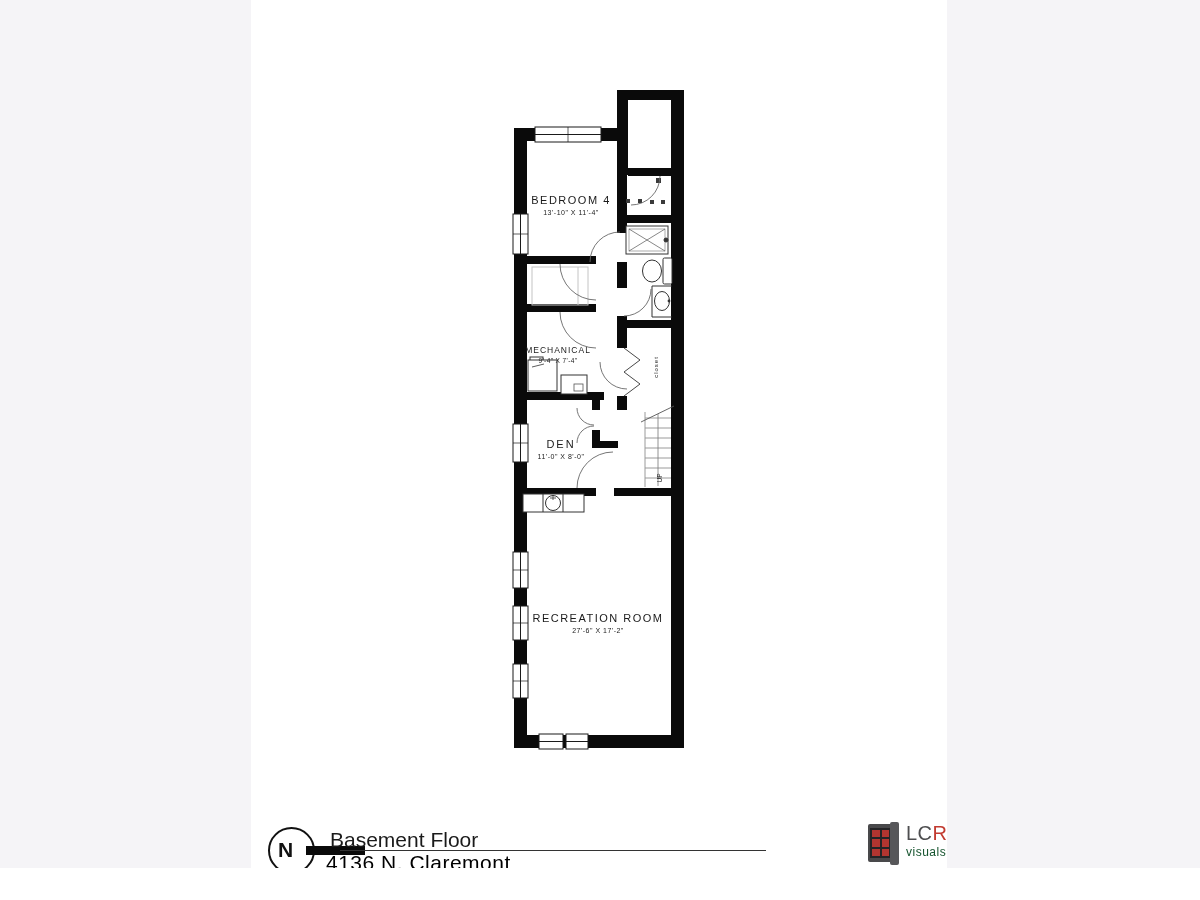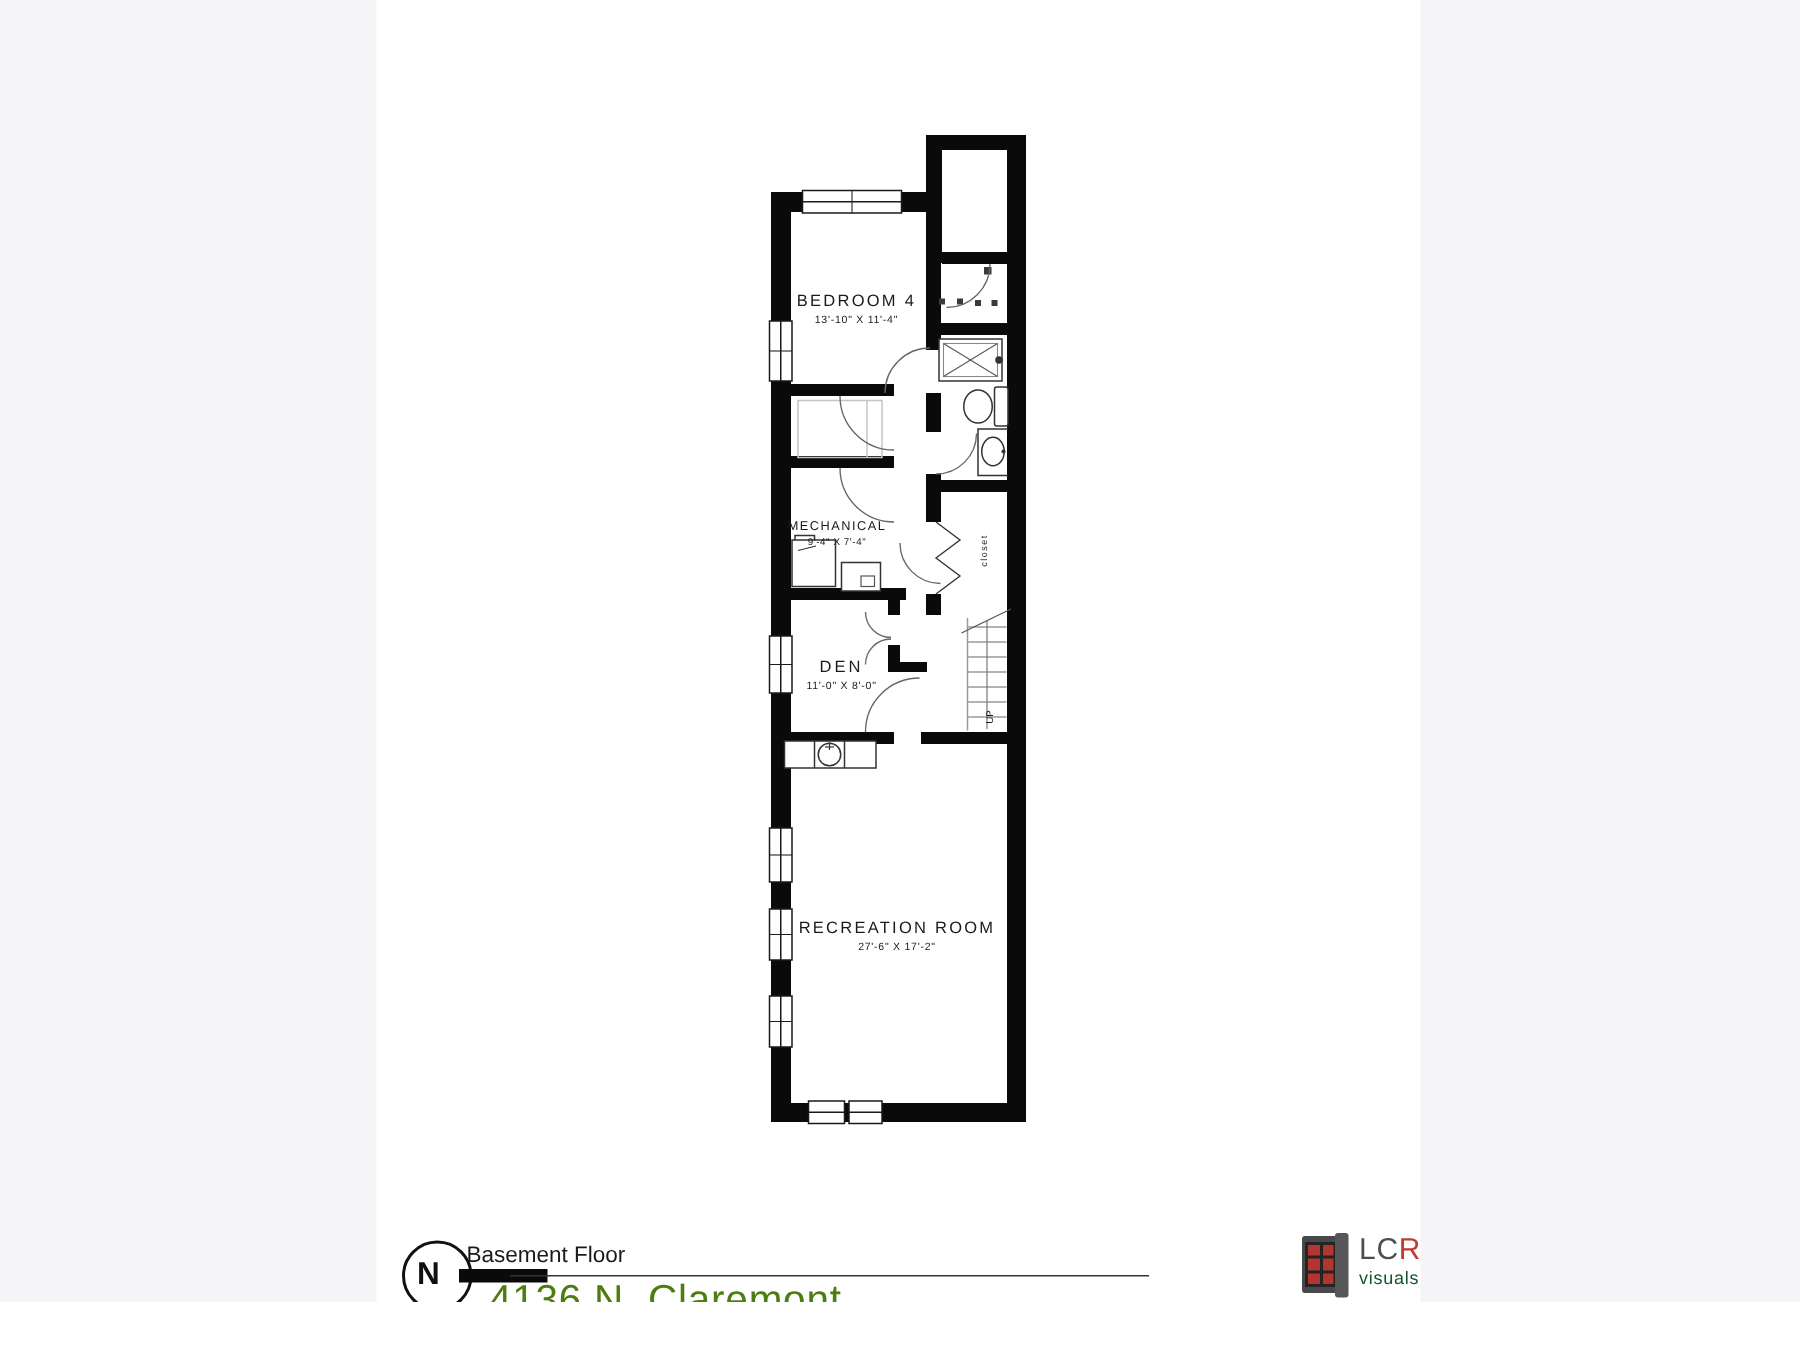--- a/index.html
+++ b/index.html
@@ -10,22 +10,22 @@
   .side-strip.right{left:947px;width:253px;}
   .plan{position:absolute;left:505px;top:85px;width:190px;height:670px;}
 
   
   .title-block{position:absolute;left:268px;top:827px;width:510px;height:60px;}
   .north-circle{position:absolute;left:0;top:0;width:43px;height:43px;border:2.5px solid #111;
                 border-radius:50%;}
   .north-n{position:absolute;left:10px;top:11px;font-size:21px;font-weight:700;color:#111;}
   .north-bar{position:absolute;left:38px;top:19px;width:59px;height:9px;background:#0a0a0a;}
   .title-rule{position:absolute;left:72px;top:23px;width:426px;height:0;border-top:1.5px solid #333;}
-  .floor-name{position:absolute;left:43px;top:1px;font-size:15px;color:#1a1a1a;}
-  .address{position:absolute;left:58px;top:24px;font-size:27px;color:#4d7c0f;letter-spacing:0.5px;}
+  .floor-name{position:absolute;left:62px;top:1px;font-size:21px;color:#1a1a1a;}
+  .address{position:absolute;left:58px;top:24px;font-size:21px;color:#000000;letter-spacing:0.5px;}
 
   
   .disclaimer{position:absolute;left:185px;top:874px;width:800px;text-align:center;
               font-size:9.5px;font-weight:400;color:#111;letter-spacing:0.1px;}
 
   
   .logo{position:absolute;left:866px;top:820px;width:90px;height:50px;}
   .logo-base{position:absolute;left:2px;top:4px;width:30px;height:38px;background:#49494b;border-radius:2px;}
   .logo-window{position:absolute;left:4px;top:8px;width:21px;height:30px;background:#242426;
                display:grid;grid-template-columns:1fr 1fr;grid-template-rows:1fr 1fr 1fr;

